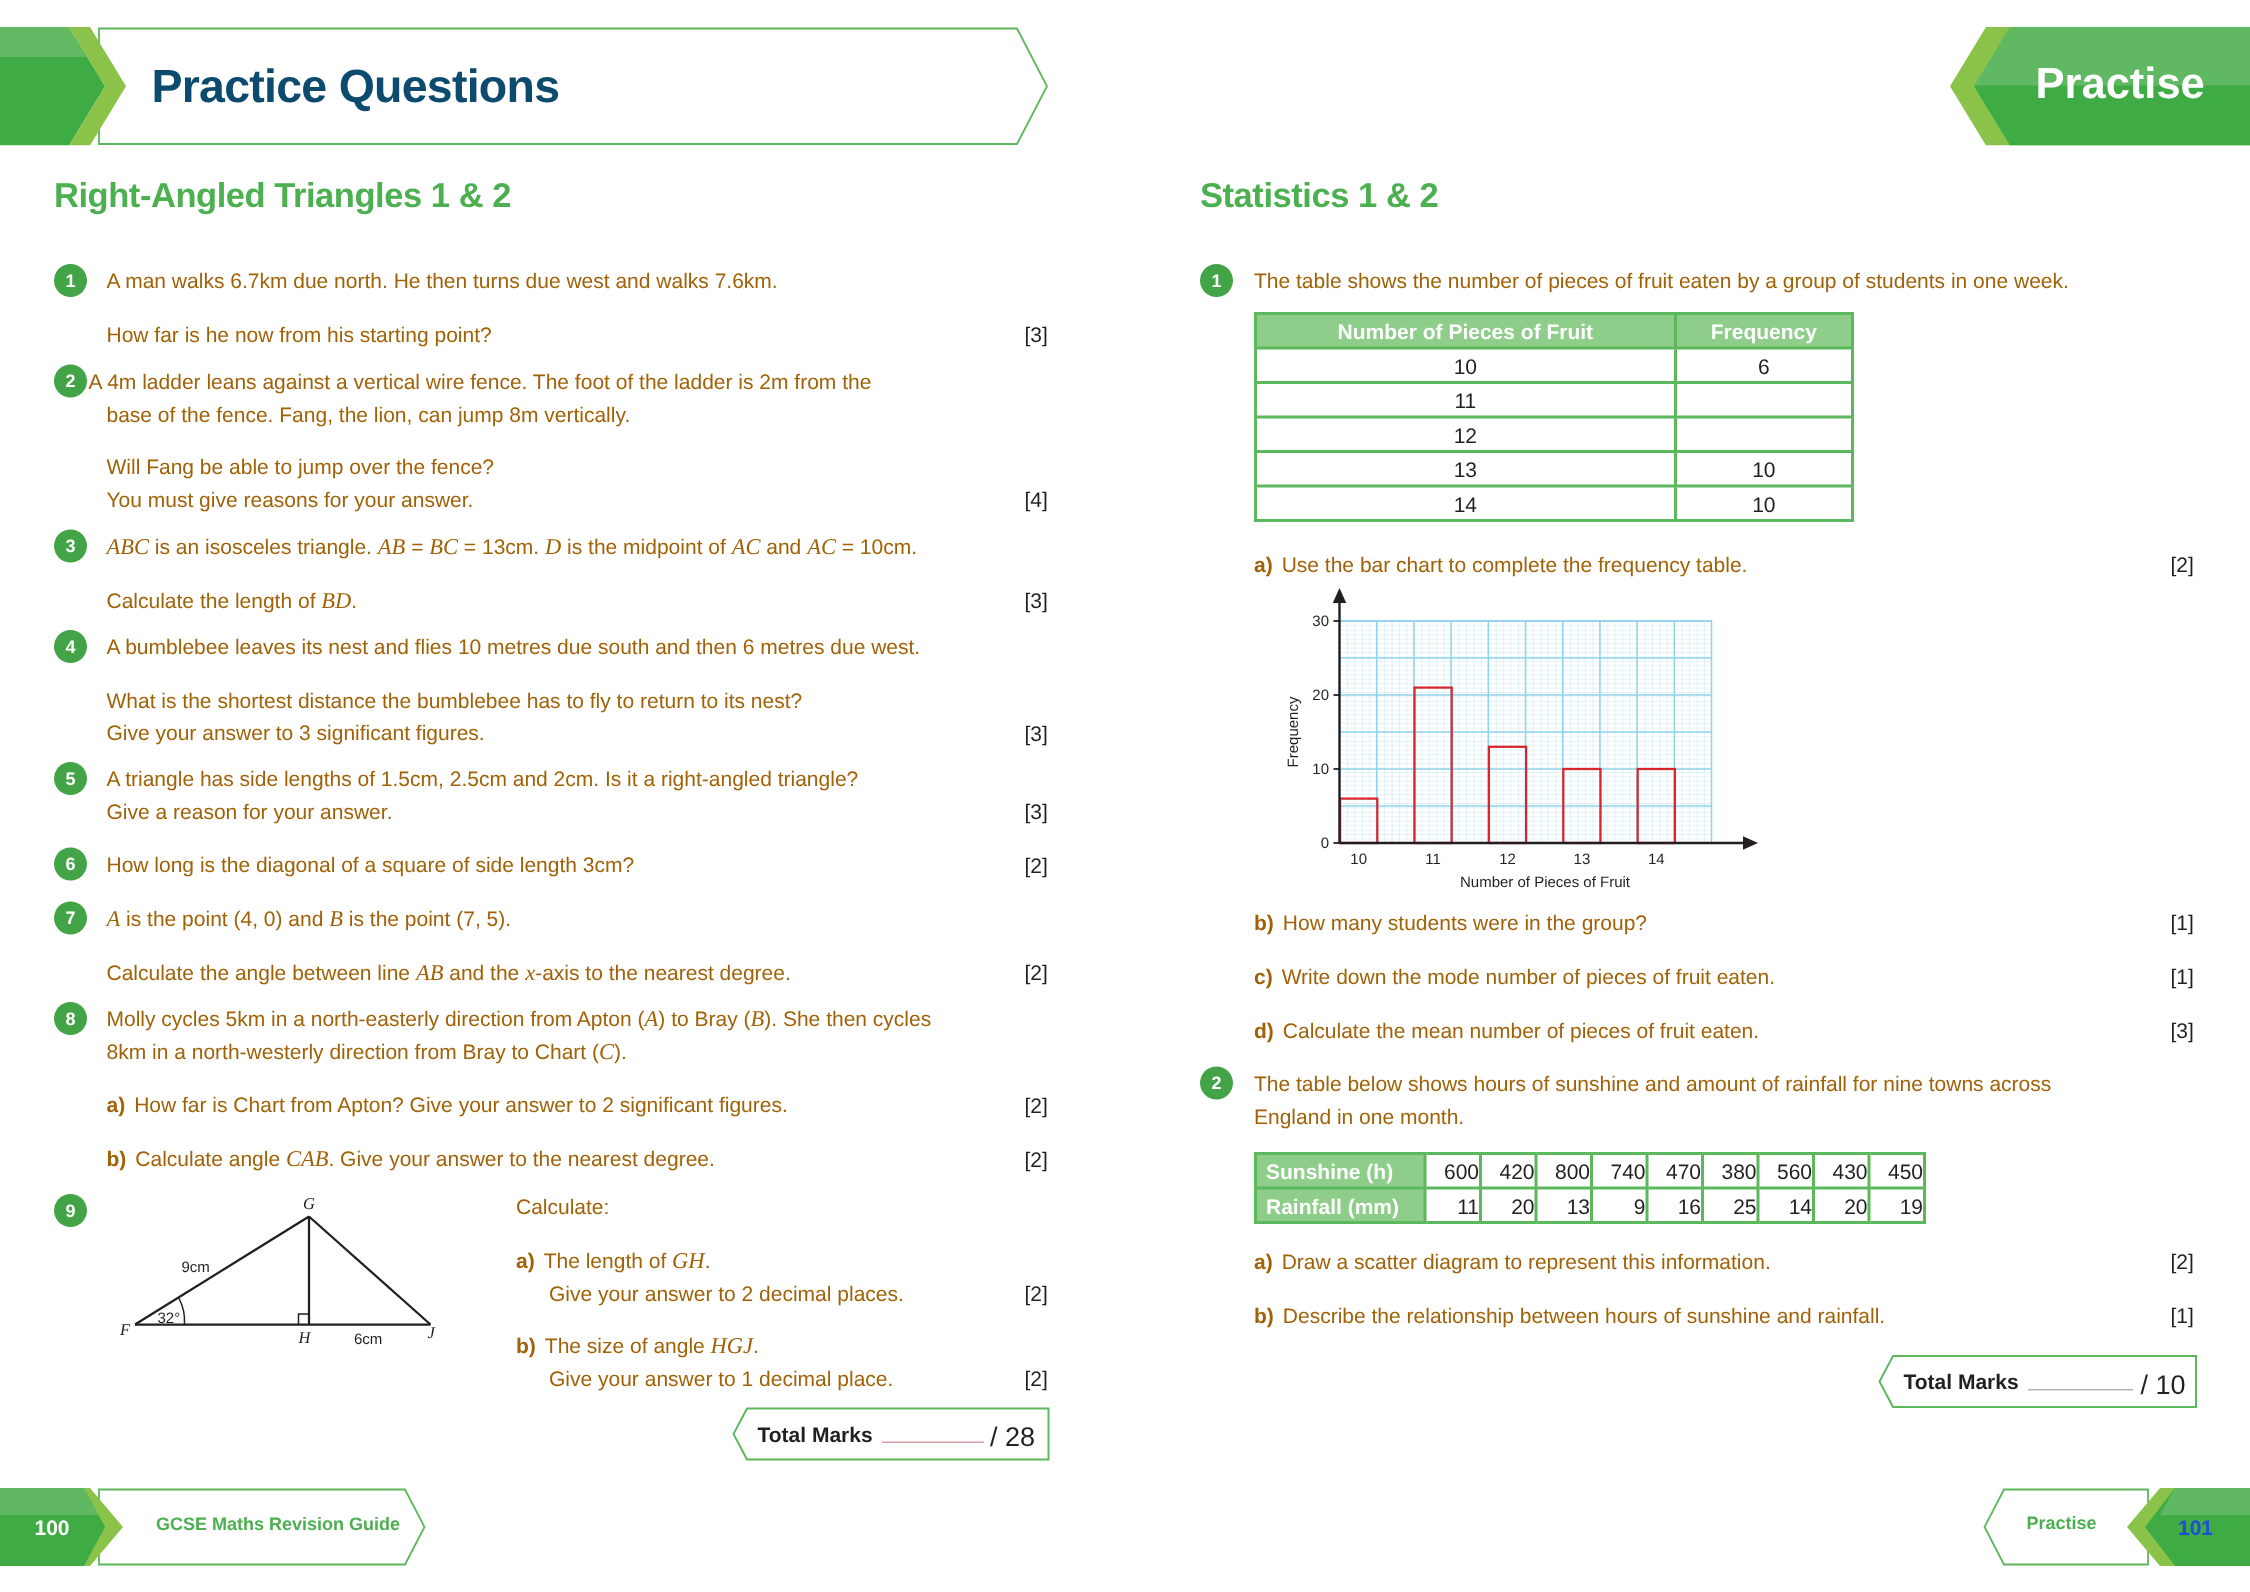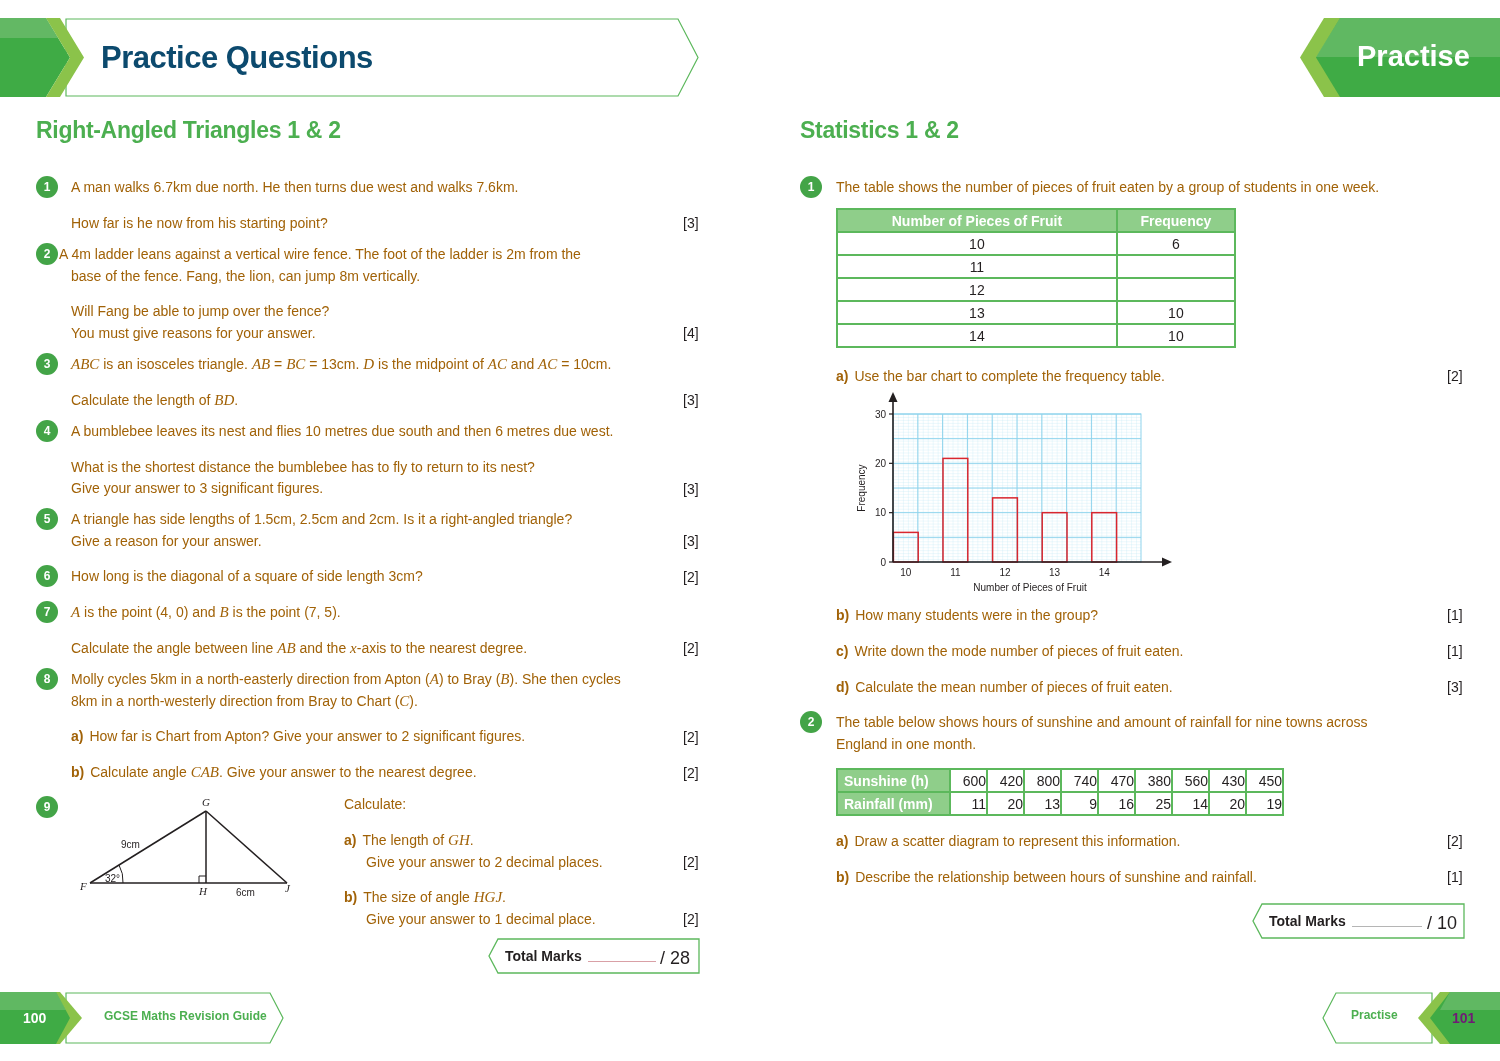--- a/index.html
+++ b/index.html
@@ -302,14 +302,14 @@
 </div>
 
 <div class="abs footer-right">
   <svg width="178" height="52" style="position:absolute;left:0;top:0">
     <polygon points="14,1 110,1 110,51 14,51 1,26" fill="#fff" stroke="#5cb85c" stroke-width="1.2"></polygon>
     <polygon points="118,0 178,0 178,52 118,52 96,26" fill="#8bc34a"></polygon>
     <polygon points="128,0 178,0 178,52 128,52 108,26" fill="#3fab45"></polygon>
     <polygon points="128,0 178,0 178,18 118,18" fill="#7cc27a" opacity="0.55"></polygon>
   </svg>
   <div style="position:absolute;left:29px;top:16px;color:#4caf50;font-weight:bold;font-size:12px">Practise</div>
-  <div style="position:absolute;left:130px;top:18px;color:#701a75;font-weight:bold;font-size:14px">101</div>
+  <div style="position:absolute;left:130px;top:18px;color:#1d4ed8;font-weight:bold;font-size:14px">101</div>
 </div>
 
 </body></html>

